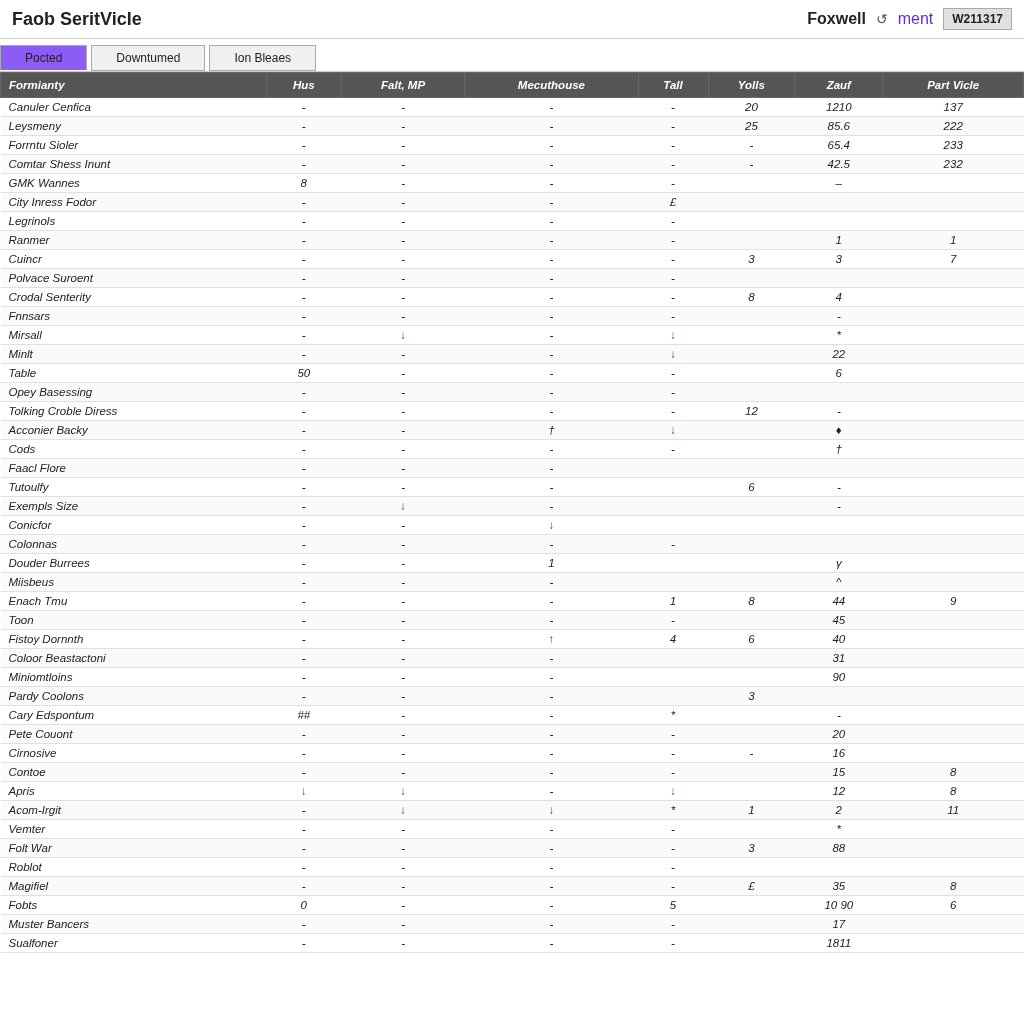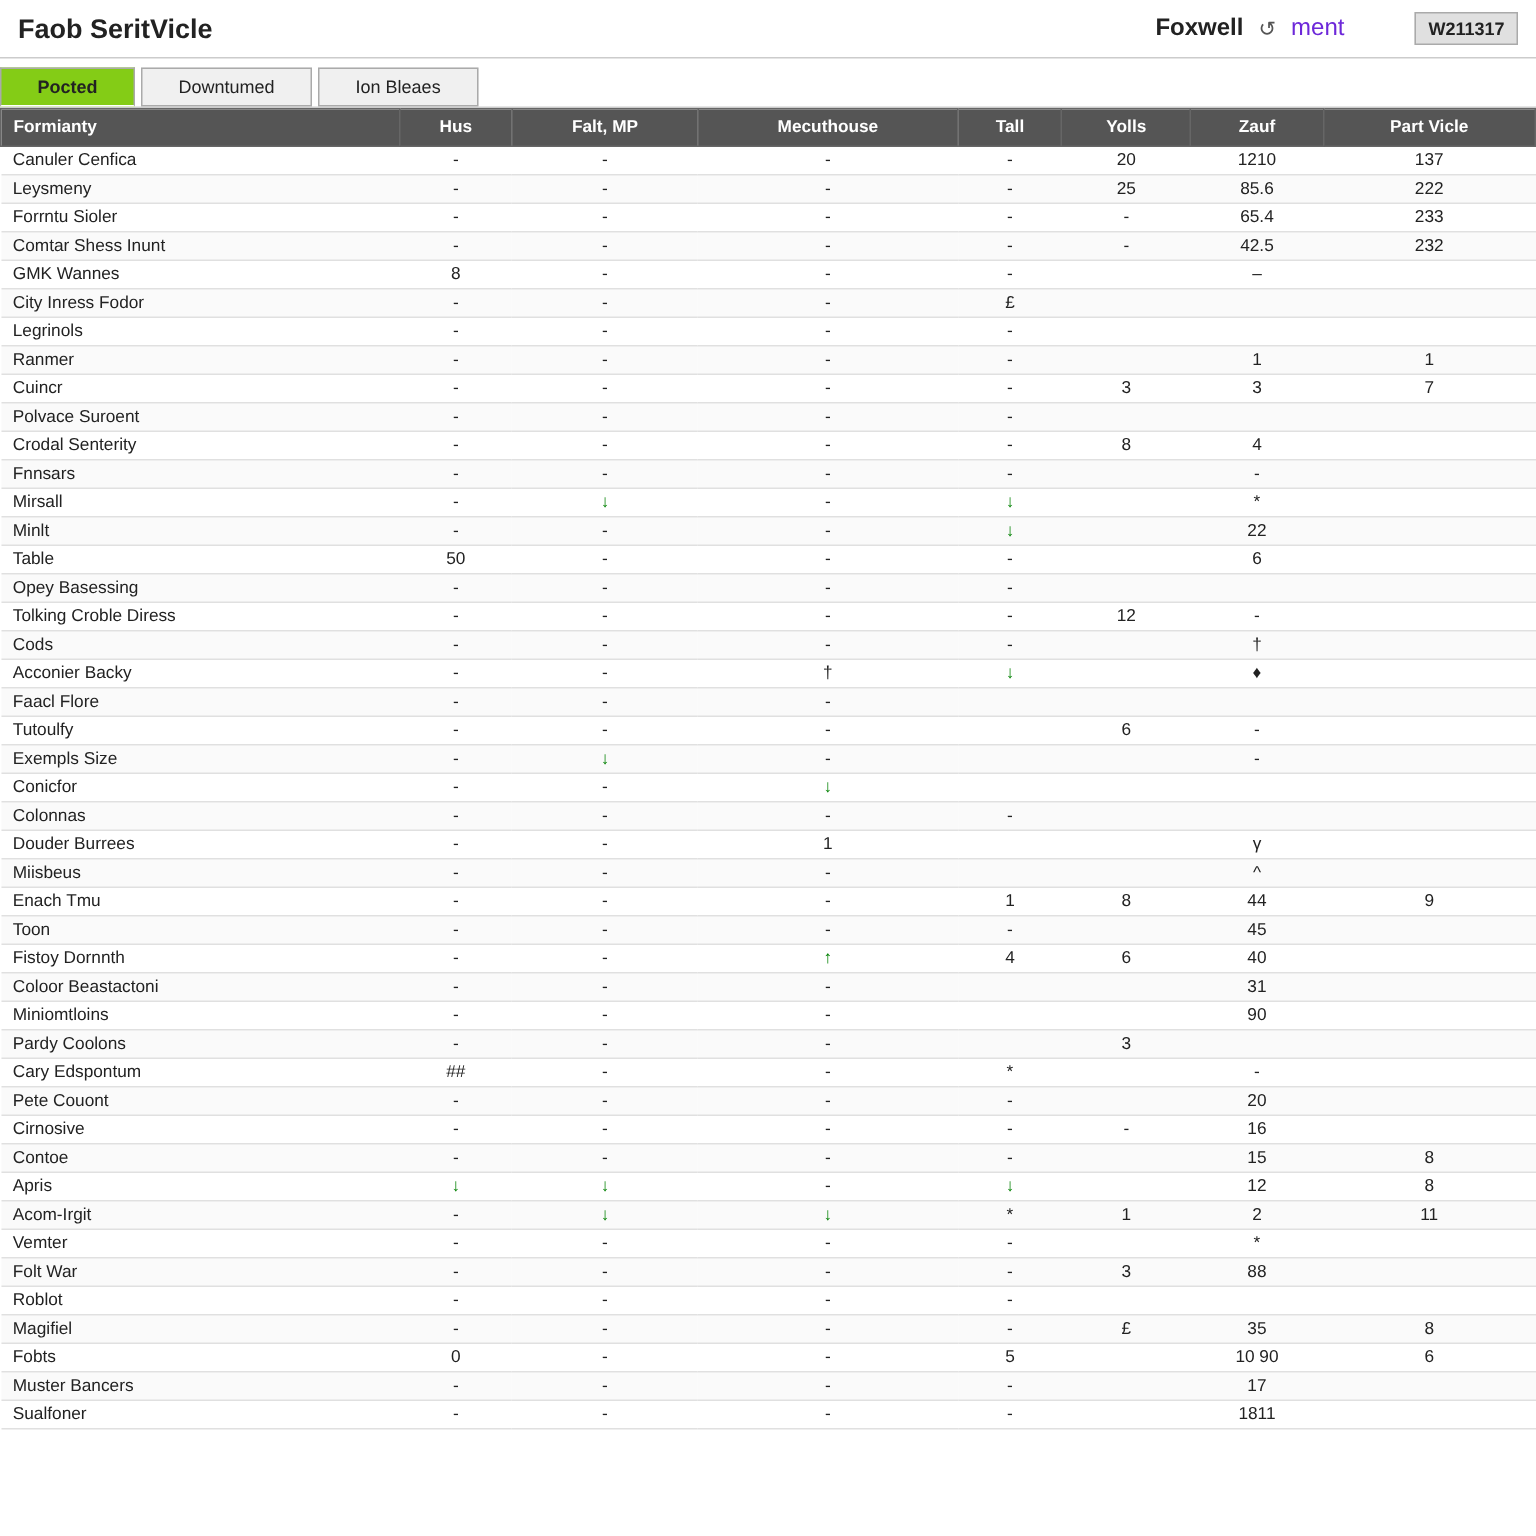--- a/index.html
+++ b/index.html
@@ -32,45 +32,45 @@
     .header-right .ment {
       font-size: 16px;
       color: #6d28d9;
     }
     .header-right .badge {
       background: #e0e0e0;
       border: 1px solid #aaa;
       padding: 3px 8px;
       font-size: 12px;
       font-weight: bold;
-      margin-left: 37px;
     }
     .tabs {
       display: flex;
       gap: 0;
       padding: 6px 0 0 0;
       border-bottom: 1px solid #ccc;
     }
     .tab {
       padding: 5px 24px;
       border: 1px solid #aaa;
       background: #f0f0f0;
       cursor: pointer;
       font-size: 12px;
       margin-right: 4px;
     }
     .tab.active {
-      background: #84cc16;
+      background: #8b5cf6;
       border-bottom: 1px solid #fff;
-      font-weight: bold;
+      font-weight: normal;
       text-align: center;
     }
     .table-container {
       overflow-y: auto;
       height: calc(1024px - 90px);
+      font-style: italic;
     }
     table {
       width: 100%;
       border-collapse: collapse;
       font-size: 11.5px;
     }
     thead tr th {
       background: #555;
       color: #fff;
       padding: 6px 6px;
@@ -299,37 +299,37 @@
           <td>Tolking Croble Diress</td>
           <td>-</td>
           <td>-</td>
           <td>-</td>
           <td>-</td>
           <td>12</td>
           <td>-</td>
           <td></td>
         </tr>
         <tr>
+          <td>Acconier Backy</td>
+          <td>-</td>
+          <td>-</td>
+          <td>†</td>
+          <td><span class="green">↓</span></td>
+          <td></td>
+          <td>♦</td>
+          <td></td>
+        </tr>
+        <tr>
           <td>Cods</td>
           <td>-</td>
           <td>-</td>
           <td>-</td>
           <td>-</td>
           <td></td>
           <td>†</td>
-          <td></td>
-        </tr>
-        <tr>
-          <td>Acconier Backy</td>
-          <td>-</td>
-          <td>-</td>
-          <td>†</td>
-          <td><span class="green">↓</span></td>
-          <td></td>
-          <td>♦</td>
           <td></td>
         </tr>
         <tr>
           <td>Faacl Flore</td>
           <td>-</td>
           <td>-</td>
           <td>-</td>
           <td></td>
           <td></td>
           <td></td>

